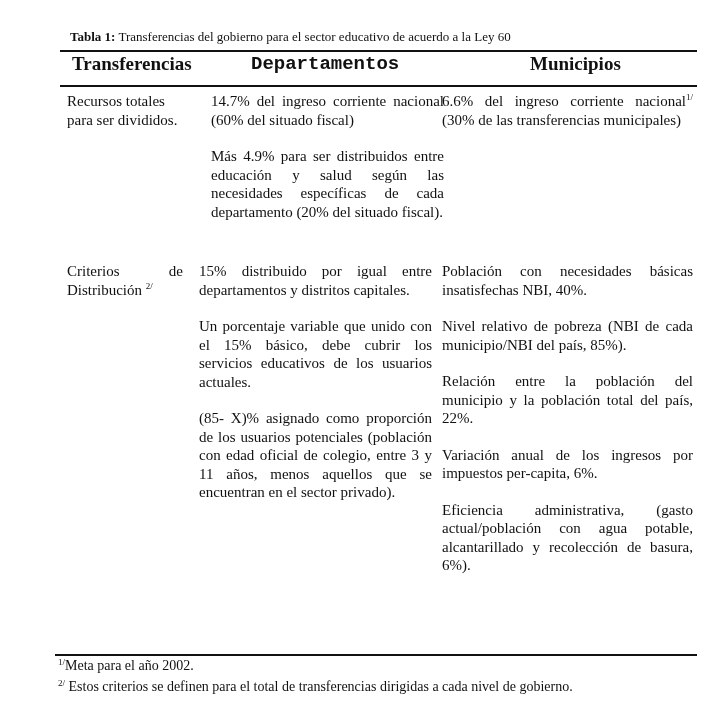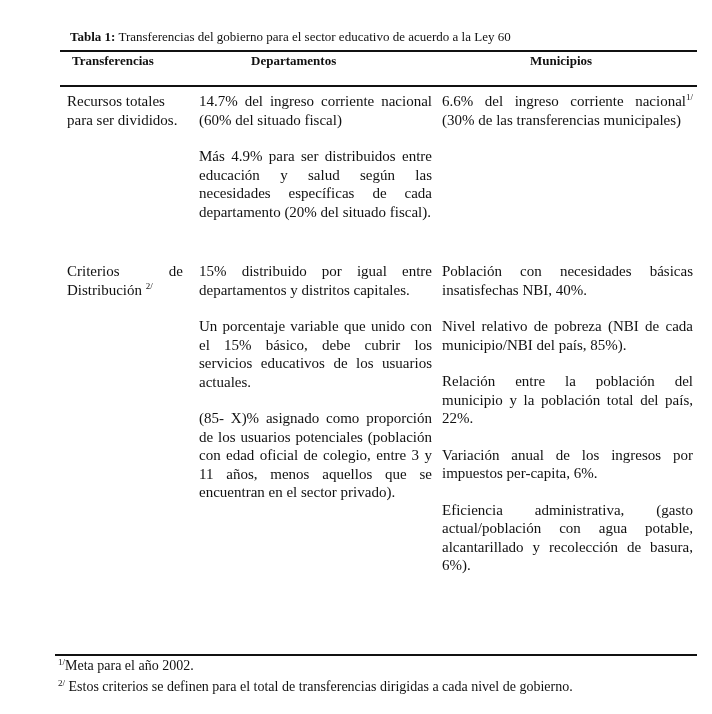--- a/index.html
+++ b/index.html
@@ -5,47 +5,47 @@
   html, body { margin: 0; padding: 0; background: #ffffff; }
   body {
     width: 712px; height: 714px; position: relative; overflow: hidden;
     font-family: "Liberation Serif", serif; color: #111111;
   }
   .title {
     position: absolute; left: 70px; top: 29px; font-size: 13px; white-space: nowrap;
   }
   .title b { font-weight: bold; }
   .rule { position: absolute; background: #111; height: 1.5px; }
-  .hdr { position: absolute; top: 53px; font-size: 13px; font-weight: bold; white-space: nowrap; }
+  .hdr { position: absolute; top: 53px; font-size: 19px; font-weight: bold; white-space: nowrap; }
   .cell { position: absolute; font-size: 15px; line-height: 18.5px; }
   .just { text-align: justify; text-align-last: left; }
   .para { margin: 0 0 18px 0; }
   sup.fn { font-size: 9px; vertical-align: 6px; line-height: 0; }
   .foot { position: absolute; font-size: 14px; white-space: nowrap; }
   .foot sup { font-size: 9px; vertical-align: 5px; line-height: 0; }
 </style>
 </head>
 <body>
 
 <div class="title">
   <b>Tabla 1:</b><span> Transferencias del gobierno para el sector educativo de acuerdo a la Ley 60</span>
 </div>
 
 <div class="rule" style="left:60px; width:637px; top:50px;"></div>
 
 <div class="hdr" style="left:72px;">Transferencias</div>
-<div class="hdr" style="left:251px;">Departamentos</div>
+<div class="hdr" style="left:251px;font-family:Liberation Mono, monospace;">Departamentos</div>
 <div class="hdr" style="left:530px;">Municipios</div>
 
 <div class="rule" style="left:60px; width:637px; top:85px;"></div>
 
 <div class="cell" style="left:67px; top:92px; width:112px;">
   <span>Recursos totales para ser divididos.</span>
 </div>
-<div class="cell just" style="left:199px; top:92px; width:233px;">
+<div class="cell just" style="left:211px; top:92px; width:233px;">
   <p class="para">14.7% del ingreso corriente nacional (60% del situado fiscal)</p>
   <p class="para">Más 4.9% para ser distribuidos entre educación y salud según las necesidades específicas de cada departamento (20% del situado fiscal).</p>
 </div>
 <div class="cell just" style="left:442px; top:92px; width:251px;font-family:Liberation Serif, serif;">
   <p class="para"><span>6.6% del ingreso corriente nacional</span><sup class="fn">1/</sup><span> (30% de las transferencias municipales)</span></p>
 </div>
 
 <div class="cell" style="left:67px; top:262px; width:116px;">
   <span class="just" style="display:block;"><span>Criterios de Distribución</span> <sup class="fn">2/</sup></span>
 </div>

